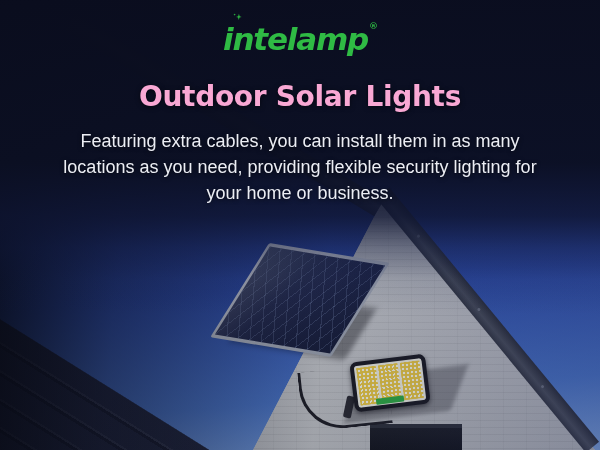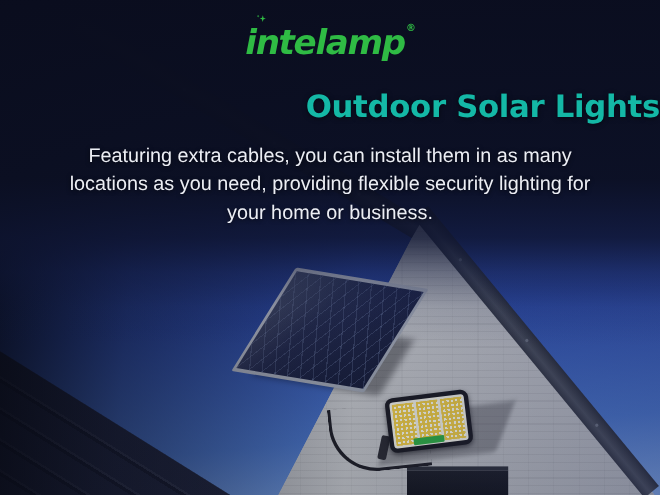--- a/index.html
+++ b/index.html
@@ -272,24 +272,23 @@
     left:8px; top:-11px;
     width:13px; height:13px;
     pointer-events:none;
   }
 
   .headline {
     position:absolute; left:0; top:80px; width:600px;
     font-family:"DejaVu Sans", sans-serif;
     font-size:28px;
     font-weight:bold;
-    color:#14b8a6;
+    color:#f9a8d4;
     letter-spacing:-0.3px;
     text-shadow:0 1px 5px rgba(0,0,0,0.55);
-    text-align:right;
   }
 
   .subcopy {
     position:absolute; left:50%; top:128px;
     transform:translateX(-50%);
     width:500px;
     font-size:18px;
     line-height:26px;
     color:#eceef4;
     text-shadow:0 1px 4px rgba(0,0,0,0.6);

